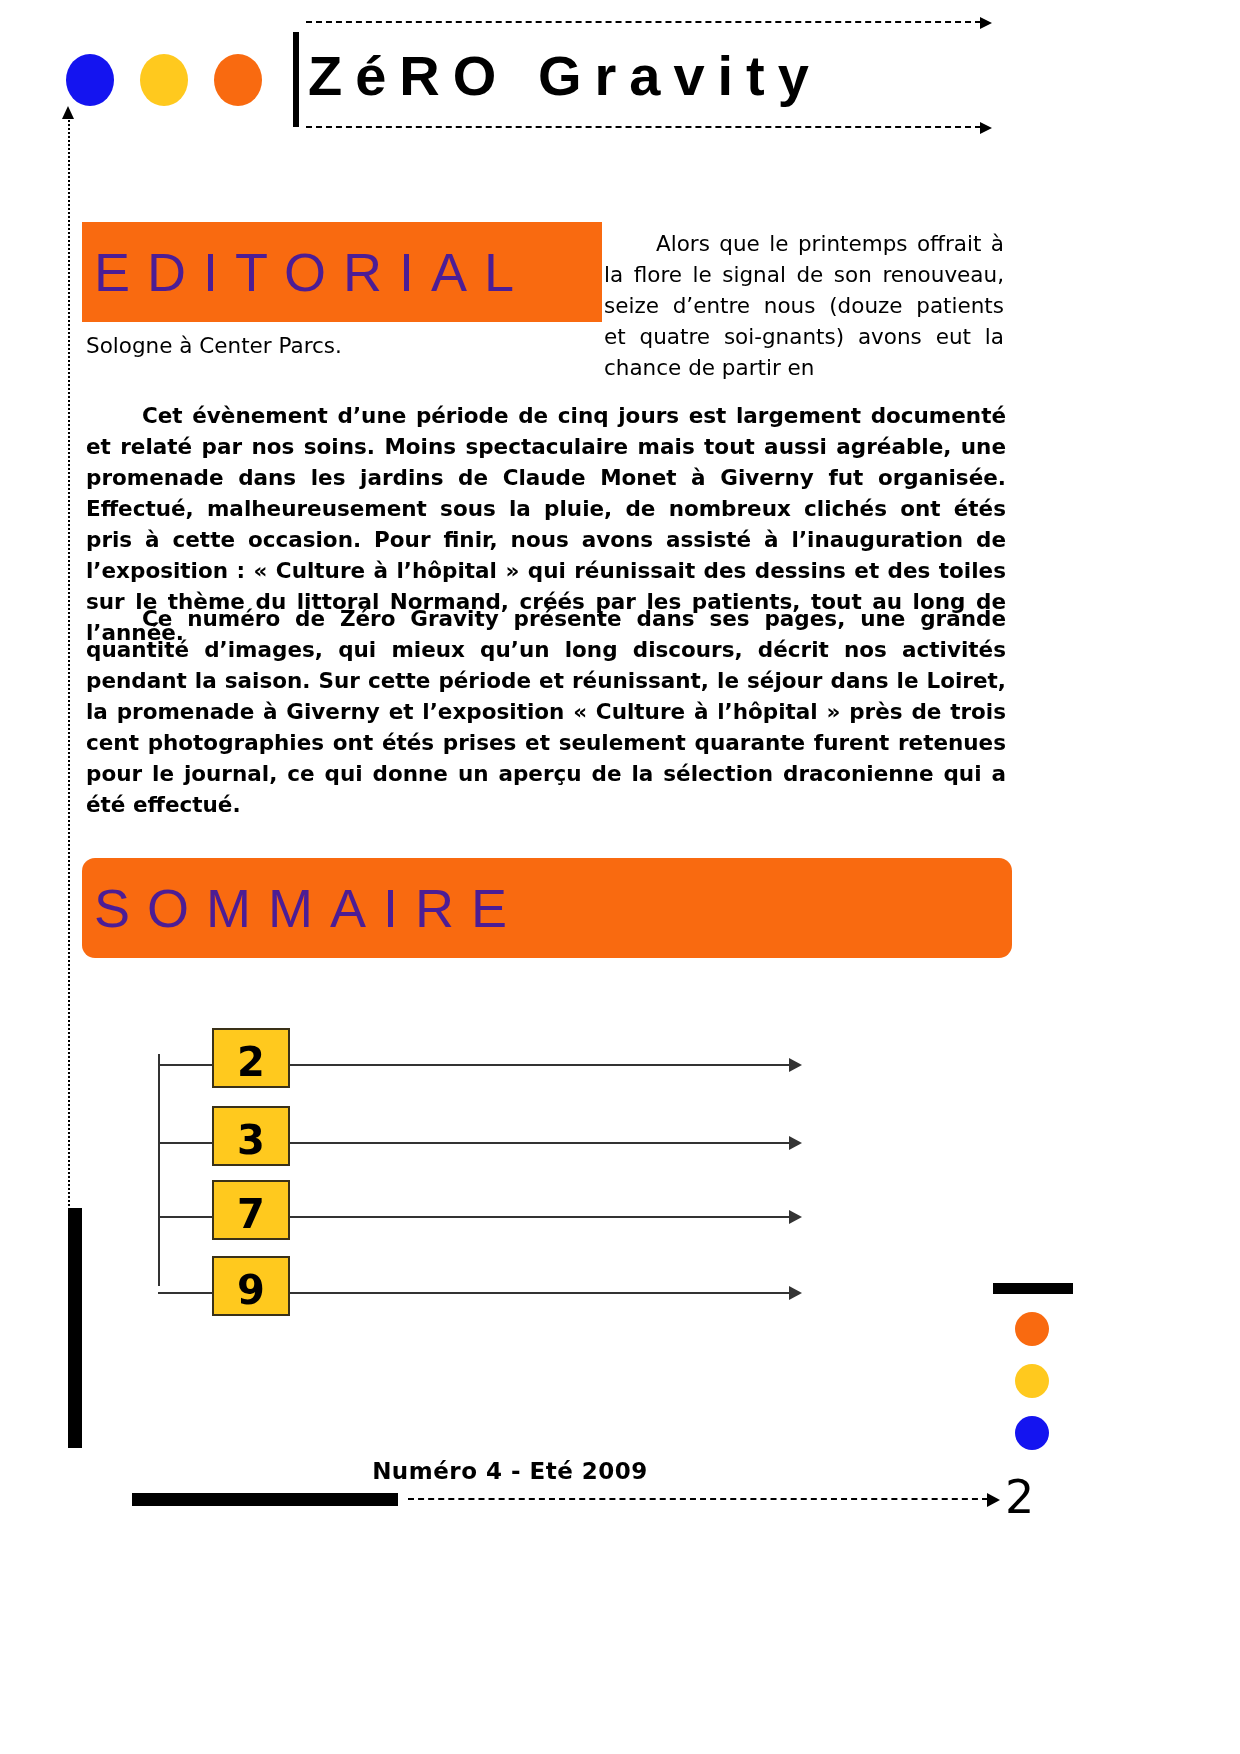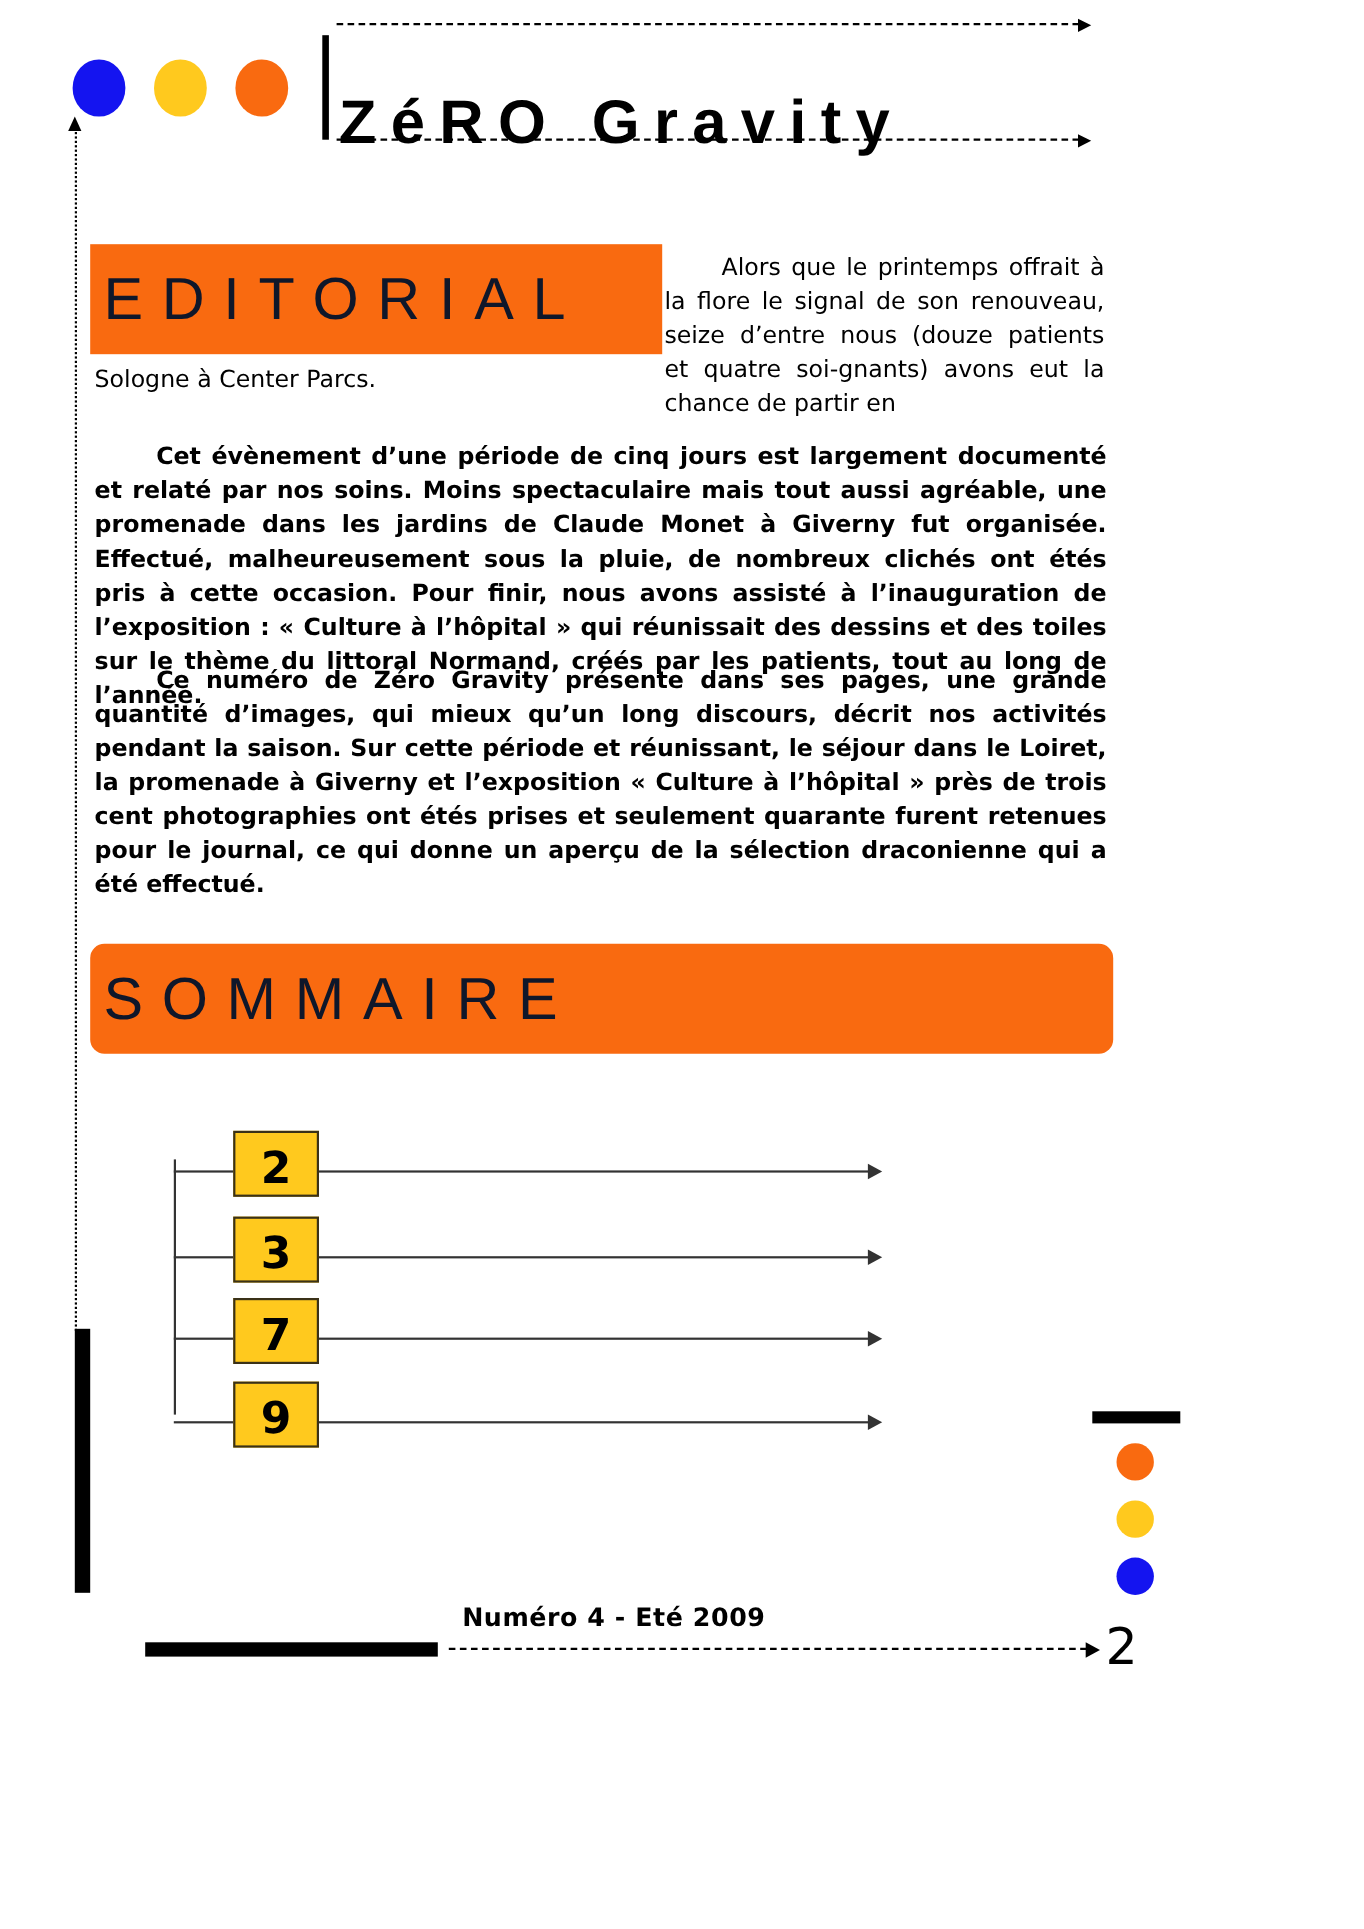--- a/index.html
+++ b/index.html
@@ -56,21 +56,20 @@
   .masthead-title {
     position: absolute;
     left: 308px;
     top: 42px;
     width: 700px;
     font-size: 56px;
     font-weight: bold;
     letter-spacing: 13px;
     line-height: 68px;
     white-space: nowrap;
-    margin-top: 35px;
   }
   .dash-arrow {
     position: absolute;
     left: 306px;
     width: 675px;
     height: 2px;
     border-top: 2px dashed #000000;
   }
   .dash-arrow.top    { top: 21px; }
   .dash-arrow.bottom { top: 126px; }
@@ -110,21 +109,21 @@
     top: 1208px;
     width: 14px;
     height: 240px;
     background: #000000;
   }
 
   
   .banner {
     position: absolute;
     background: #F96A10;
-    color: #0f172a;
+    color: #4c1d95;
     font-weight: normal;
     display: flex;
     align-items: center;
   }
   .banner-editorial {
     left: 82px;
     top: 222px;
     width: 520px;
     height: 100px;
     font-size: 54px;
@@ -290,21 +289,20 @@
   .issue-line {
     position: absolute;
     left: 0;
     top: 1458px;
     width: 1020px;
     text-align: center;
     font-size: 23px;
     font-weight: bold;
     letter-spacing: 0.5px;
     font-family: "DejaVu Sans", sans-serif;
-    margin-left: 48px;
   }
   .footer-bar {
     position: absolute;
     left: 132px;
     top: 1493px;
     width: 266px;
     height: 13px;
     background: #000000;
   }
   .footer-dash {

